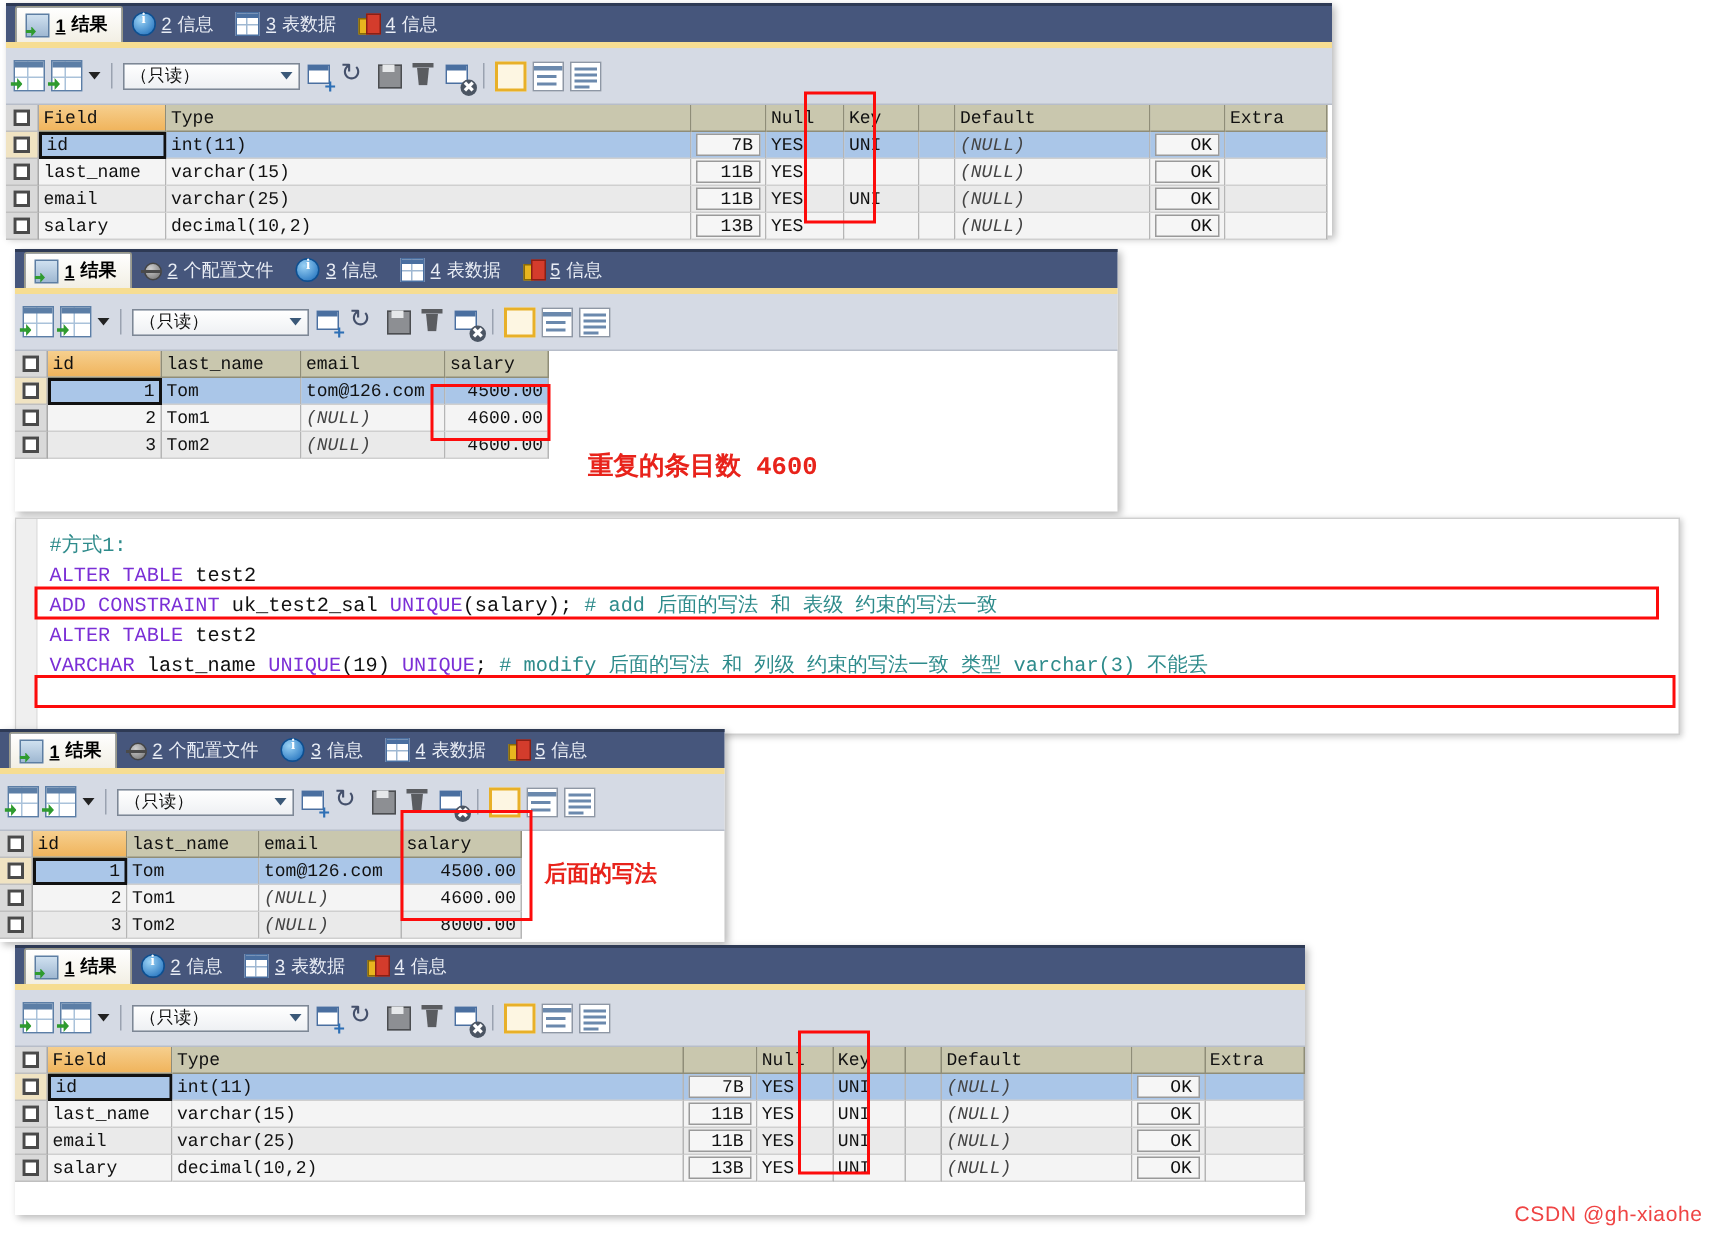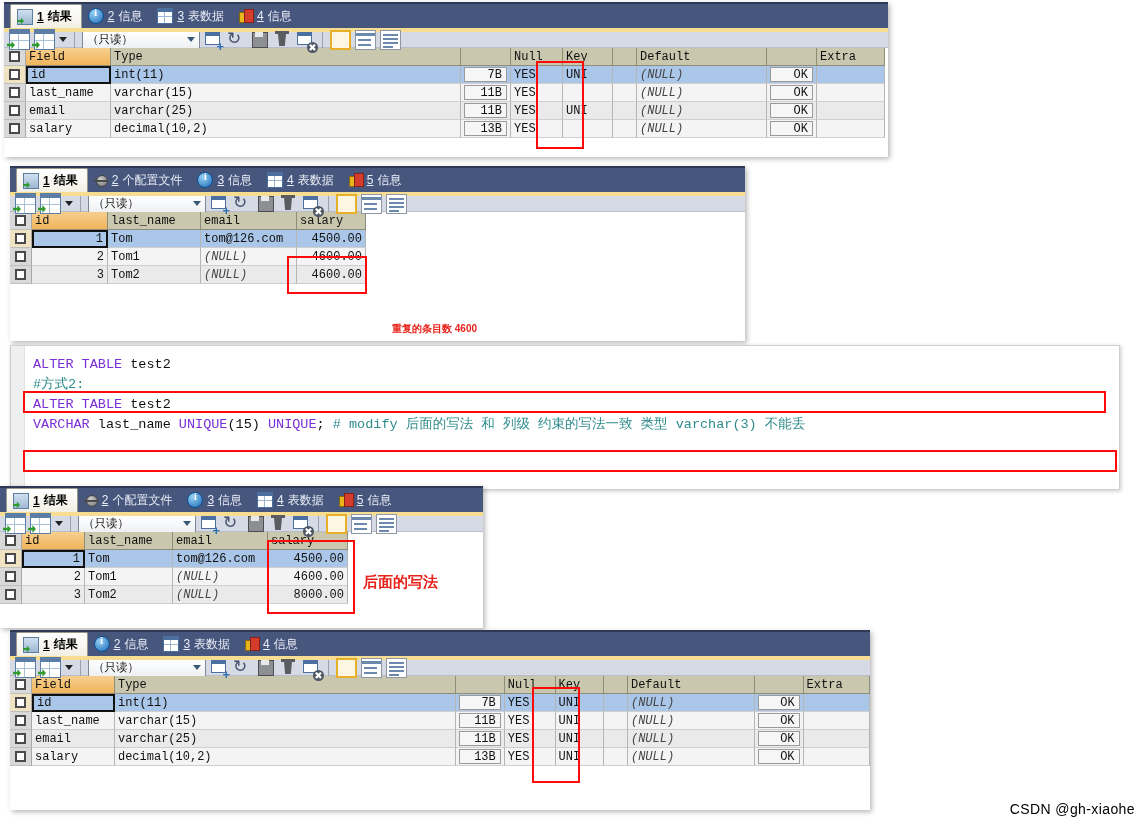--- a/index.html
+++ b/index.html
@@ -51,21 +51,21 @@
   .ic-chart:before{content:"";position:absolute;left:0;top:3px;width:5px;height:9px;background:#e8b51f;border:1px solid #8a6a05;}
   .ic-chart:after{content:"";position:absolute;left:5px;top:0;width:8px;height:12px;background:#d43c2c;border:1px solid #8a1f14;}
   
   .ic-prof{background:transparent;}
   .ic-prof:before{content:"";position:absolute;left:2px;top:2px;width:10px;height:10px;border-radius:50%;
     background:radial-gradient(circle at 35% 30%,#cfcfcf,#6e6e6e);border:1px solid #444;}
   .ic-prof:after{content:"";position:absolute;left:0;top:7px;width:14px;height:2px;background:#4a4a4a;}
 
   
   .toolbar{
-    height:16px;background:#d5dae4;display:flex;align-items:center;gap:4px;
+    height:38px;background:#d5dae4;display:flex;align-items:center;gap:4px;
     padding:0 5px;box-sizing:border-box;border-bottom:1px solid #b7bdc9;
   }
   .tbtn{width:19px;height:19px;position:relative;flex:0 0 auto;}
   .tb-grid{background:#fff;border:1px solid #5c7ea6;
     background-image:linear-gradient(#5c7ea6,#5c7ea6),linear-gradient(#aac2da,#aac2da),linear-gradient(#aac2da,#aac2da);
     background-size:100% 4px,100% 1px,1px 100%;background-position:0 0,0 10px,8px 0;background-repeat:no-repeat;}
   .tb-grid:after{content:"";position:absolute;left:-3px;bottom:0px;width:8px;height:8px;background:#2f9b2f;
     clip-path:polygon(0 35%,55% 35%,55% 0,100% 50%,55% 100%,55% 65%,0 65%);}
   .caret{width:0;height:0;border-left:4px solid transparent;border-right:4px solid transparent;border-top:5px solid #222;}
   .sep{width:1px;height:17px;background:#9aa2b0;margin:0 3px;}
@@ -132,21 +132,21 @@
     background:#ffffff;border:1px solid #cfcfcf;box-shadow:1px 1px 4px rgba(0,0,0,.22);
     box-sizing:border-box;
   }
   .gutter{position:absolute;left:0;top:0;bottom:0;width:13px;background:#efefef;border-right:1px solid #e2e2e2;}
   .code{position:absolute;left:22px;top:9px;right:4px;
     font-family:"Liberation Mono","DejaVu Sans Mono",monospace;font-size:13.5px;line-height:20px;white-space:nowrap;}
   .kw{color:#7b2fd6;}
   .cm{color:#2e8b8b;}
   .id{color:#111;}
 
-  .watermark{position:absolute;right:10px;bottom:6px;color:#000000;font-size:14px;letter-spacing:.4px;}
+  .watermark{position:absolute;right:10px;bottom:6px;color:#ef4444;font-size:14px;letter-spacing:.4px;}
 </style>
 </head>
 <body>
 
 <div class="panel" style="left:4px;top:2px;width:884px;height:155px;">
   <div class="tabbar">
     <div class="tab active">
       <span class="tico ic-result"></span>
       <span class="num">1</span>
       <span>结果</span>
@@ -365,30 +365,31 @@
       <div class="gcell num" style="width:76px">3</div>
       <div class="gcell" style="width:93px">Tom2</div>
       <div class="gcell nullv" style="width:96px">(NULL)</div>
       <div class="gcell num" style="width:69px">4600.00</div>
     </div>
   </div>
 
   <div class="redbox" style="left:277px;top:90px;width:80px;height:38px;"></div>
 
   <div class="redtext" style="left:382px;top:243px;font-size:14.5px;">数据一致，此时修改 列为唯一约束 不成功</div>
-  <div class="redtext" style="left:382px;top:156px;font-size:10px;">重复的条目数 4600</div>
+  <div class="redtext" style="left:382px;top:133px;font-size:17px;font-family:Liberation Mono, monospace;">重复的条目数 4600</div>
 </div>
 
 <div class="sqlblock">
   <div class="gutter"></div>
   <div class="code">
+    <div><span class="cm">#方式1:</span></div>
     <div><span class="kw">ALTER TABLE</span><span class="id"> test2</span></div>
-    <div><span class="cm">#方式2:</span></div>
+    <div><span class="kw">ADD CONSTRAINT</span><span class="id"> uk_test2_sal </span><span class="kw">UNIQUE</span><span class="id">(salary); </span><span class="cm"># add 后面的写法 和 表级 约束的写法一致</span></div>
     <div><span class="kw">ALTER TABLE</span><span class="id"> test2</span></div>
-    <div><span class="kw">VARCHAR</span><span class="id"> last_name </span><span class="kw">UNIQUE</span><span class="id">(15) </span><span class="kw">UNIQUE</span><span class="id">; </span><span class="cm"># modify 后面的写法 和 列级 约束的写法一致 类型 varchar(3) 不能丢</span></div>
+    <div><span class="kw">VARCHAR</span><span class="id"> last_name </span><span class="kw">UNIQUE</span><span class="id">(19) </span><span class="kw">UNIQUE</span><span class="id">; </span><span class="cm"># modify 后面的写法 和 列级 约束的写法一致 类型 varchar(3) 不能丢</span></div>
   </div>
   <div class="redbox" style="left:12px;top:45px;width:1083px;height:22px;"></div>
   <div class="redbox" style="left:12px;top:104px;width:1094px;height:22px;"></div>
 </div>
 
 <div class="panel" style="left:0px;top:486px;width:483px;height:142px;">
   <div class="tabbar">
     <div class="tab active">
       <span class="tico ic-result"></span>
       <span class="num">1</span>

